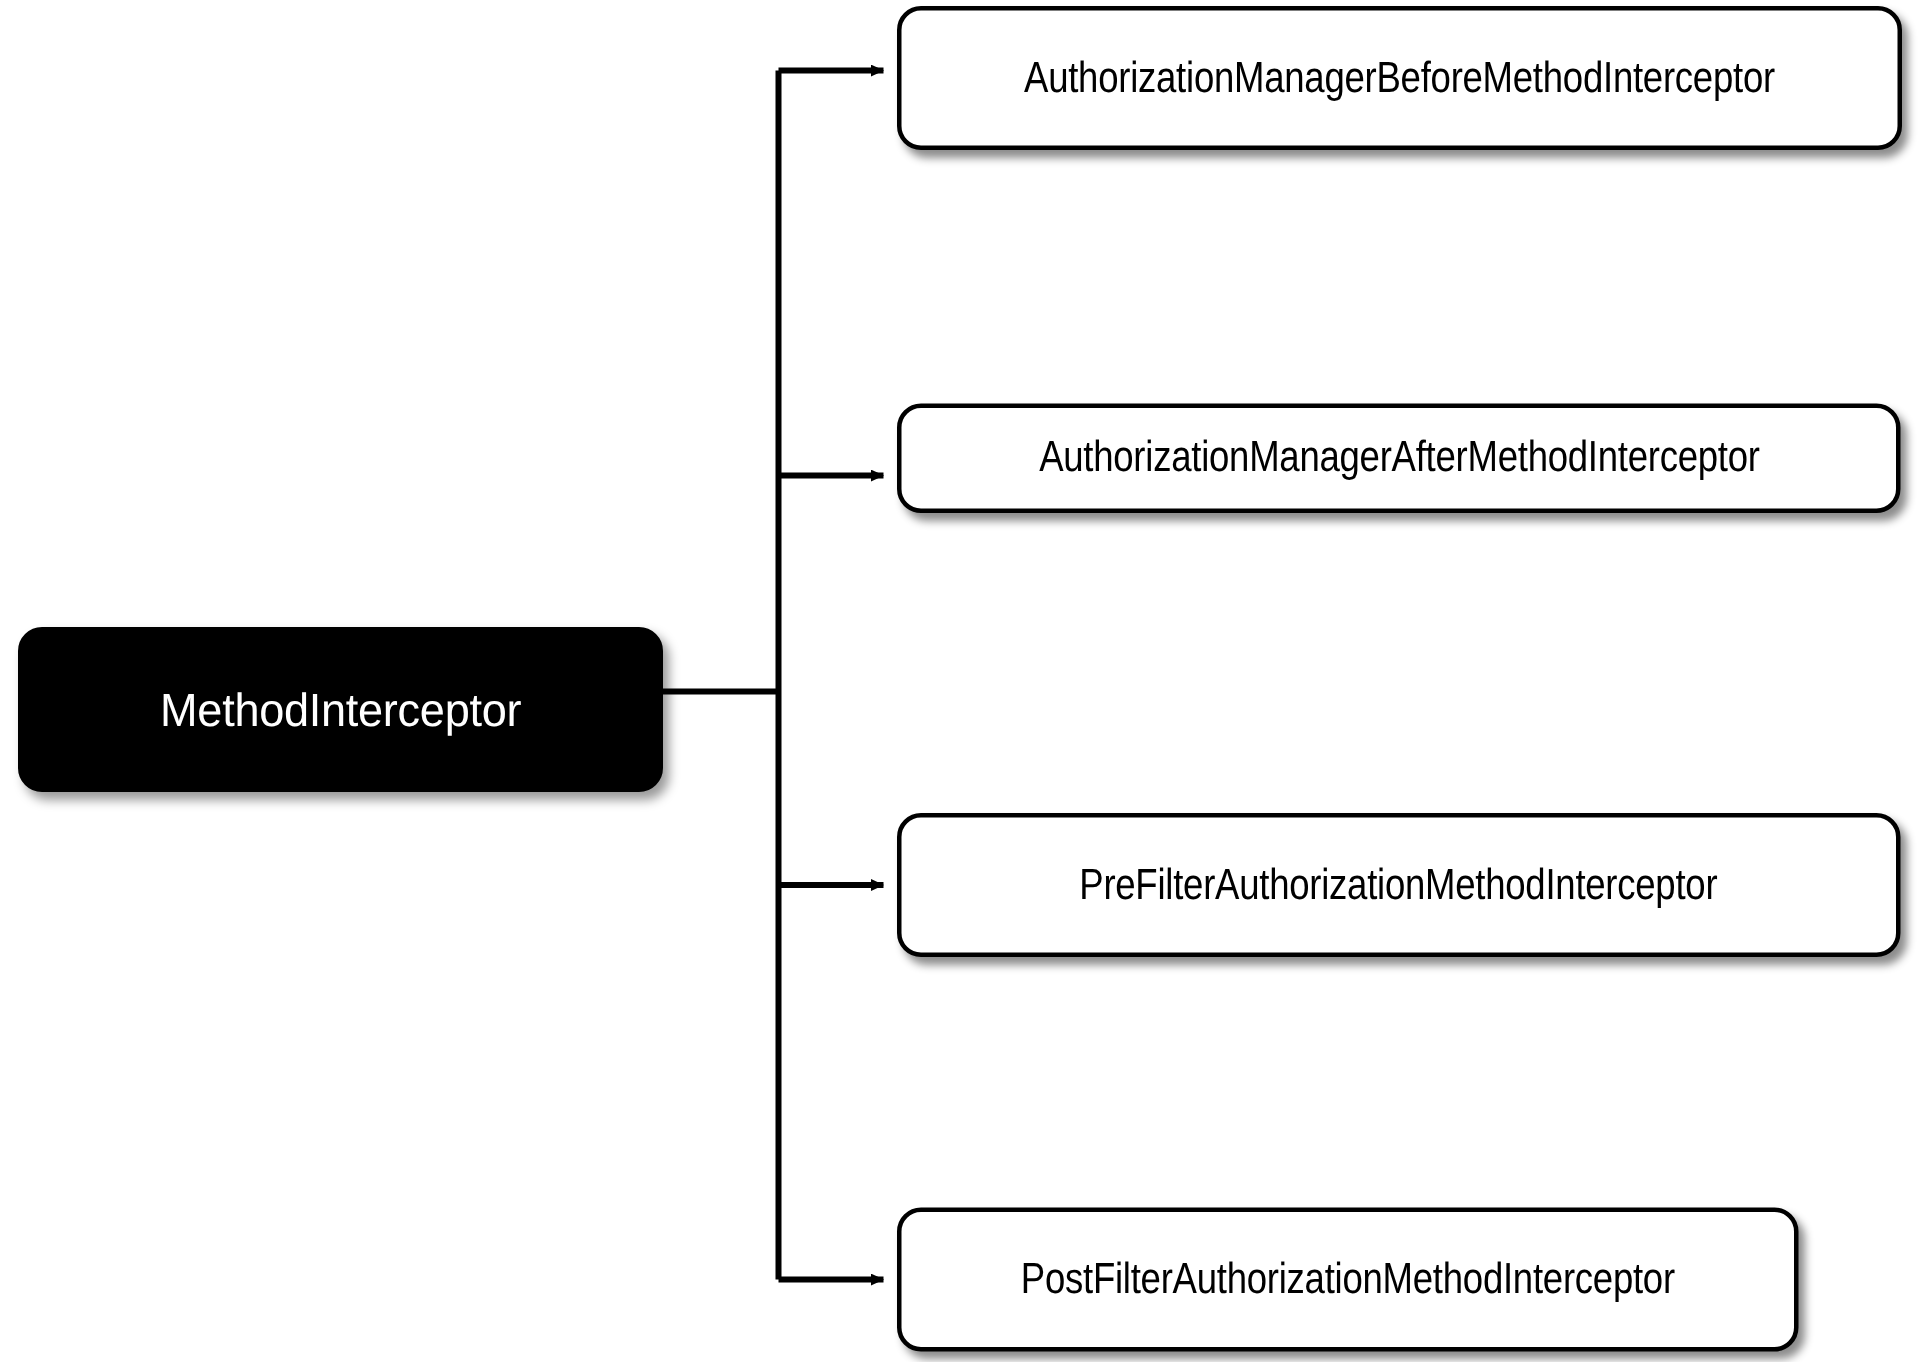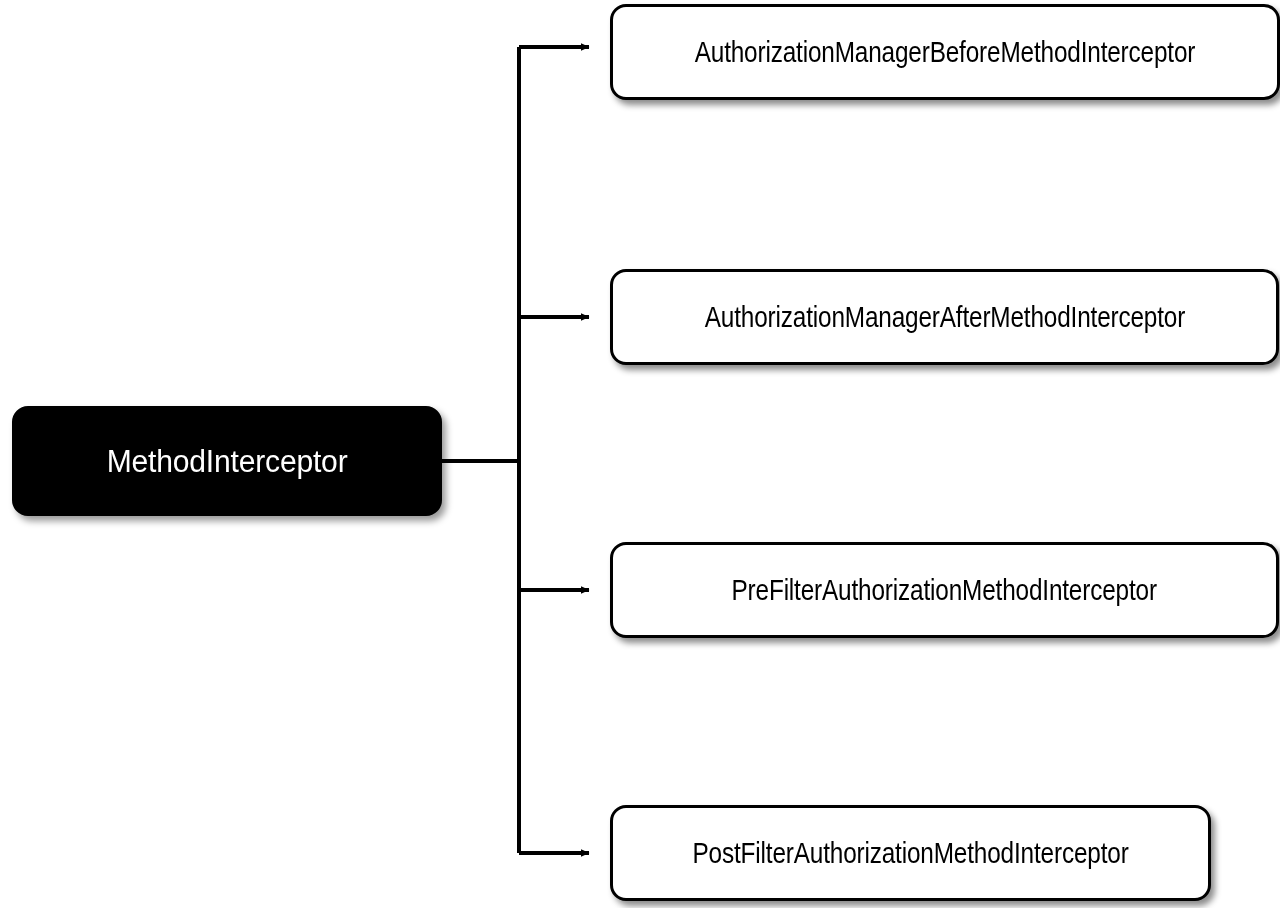--- a/index.html
+++ b/index.html
@@ -41,21 +41,20 @@
     background: #000000;
     border: 3px solid #000000;
     color: #ffffff;
     box-shadow: 4px 5px 7px rgba(0,0,0,0.40);
   }
   .node-child {
     background: #ffffff;
     border: 3px solid #000000;
     color: #000000;
     box-shadow: 4px 5px 6px rgba(0,0,0,0.45);
-    margin-left: 12px;
   }
   .node-label {
     display: block;
     line-height: 1;
     letter-spacing: -0.2px;
   }
   .node-root .node-label {
     font-size: 31px;
     transform: scaleX(0.97);
   }
@@ -83,29 +82,29 @@
 
     <path d="M519,47 L589,47" stroke="#000000" stroke-width="4" fill="none" marker-end="url(#arrowhead)"></path>
 
     <path d="M519,317 L589,317" stroke="#000000" stroke-width="4" fill="none" marker-end="url(#arrowhead)"></path>
 
     <path d="M519,590 L589,590" stroke="#000000" stroke-width="4" fill="none" marker-end="url(#arrowhead)"></path>
 
     <path d="M519,853 L589,853" stroke="#000000" stroke-width="4" fill="none" marker-end="url(#arrowhead)"></path>
   </svg>
 
-  <div class="node node-root" style="left:12px; top:406px; width:430px; height:110px;">
+  <div class="node node-root" style="left:12px; top:418px; width:430px; height:110px;">
     <span class="node-label">MethodInterceptor</span>
   </div>
 
   <div class="node node-child" style="left:598px; top:4px; width:670px; height:96px;">
     <span class="node-label">AuthorizationManagerBeforeMethodInterceptor</span>
   </div>
 
-  <div class="node node-child" style="left:598px; top:269px; width:669px; height:96px;">
+  <div class="node node-child" style="left:598px; top:269px; width:669px; height:73px;">
     <span class="node-label">AuthorizationManagerAfterMethodInterceptor</span>
   </div>
 
   <div class="node node-child" style="left:598px; top:542px; width:669px; height:96px;justify-content:center;">
     <span class="node-label">PreFilterAuthorizationMethodInterceptor</span>
   </div>
 
   <div class="node node-child" style="left:598px; top:805px; width:601px; height:96px;">
     <span class="node-label">PostFilterAuthorizationMethodInterceptor</span>
   </div>

